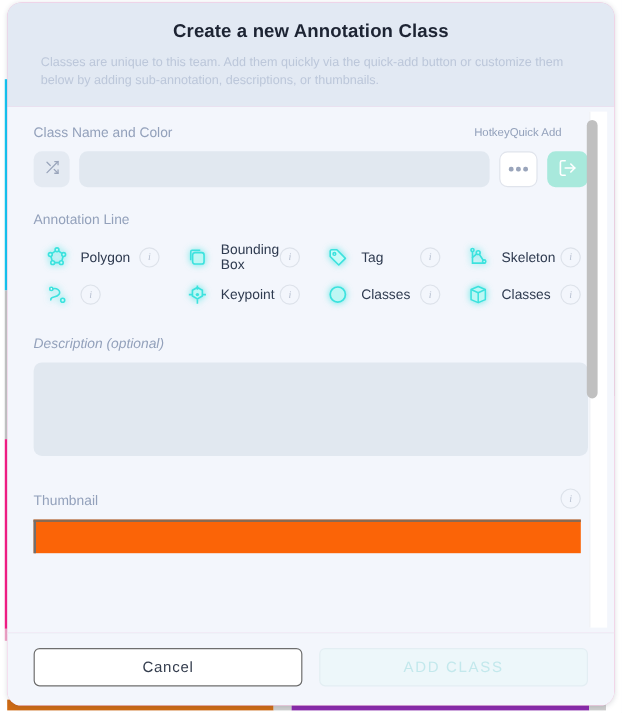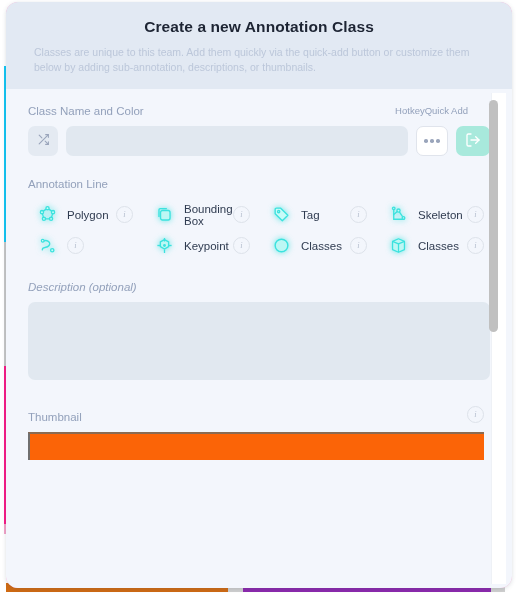--- a/index.html
+++ b/index.html
@@ -466,15 +466,19 @@
         </div>
         <div class="thumb-box"></div>
 
       </div>
 
       <div class="scrollbar-track">
         <div class="scrollbar-thumb"></div>
       </div>
     </div>
 
+    <div class="modal-footer">
+      <button class="btn-cancel">Cancel</button>
+      <button class="btn-add">ADD CLASS</button>
+    </div>
 
   </div>
 </div>
 
 </body></html>

